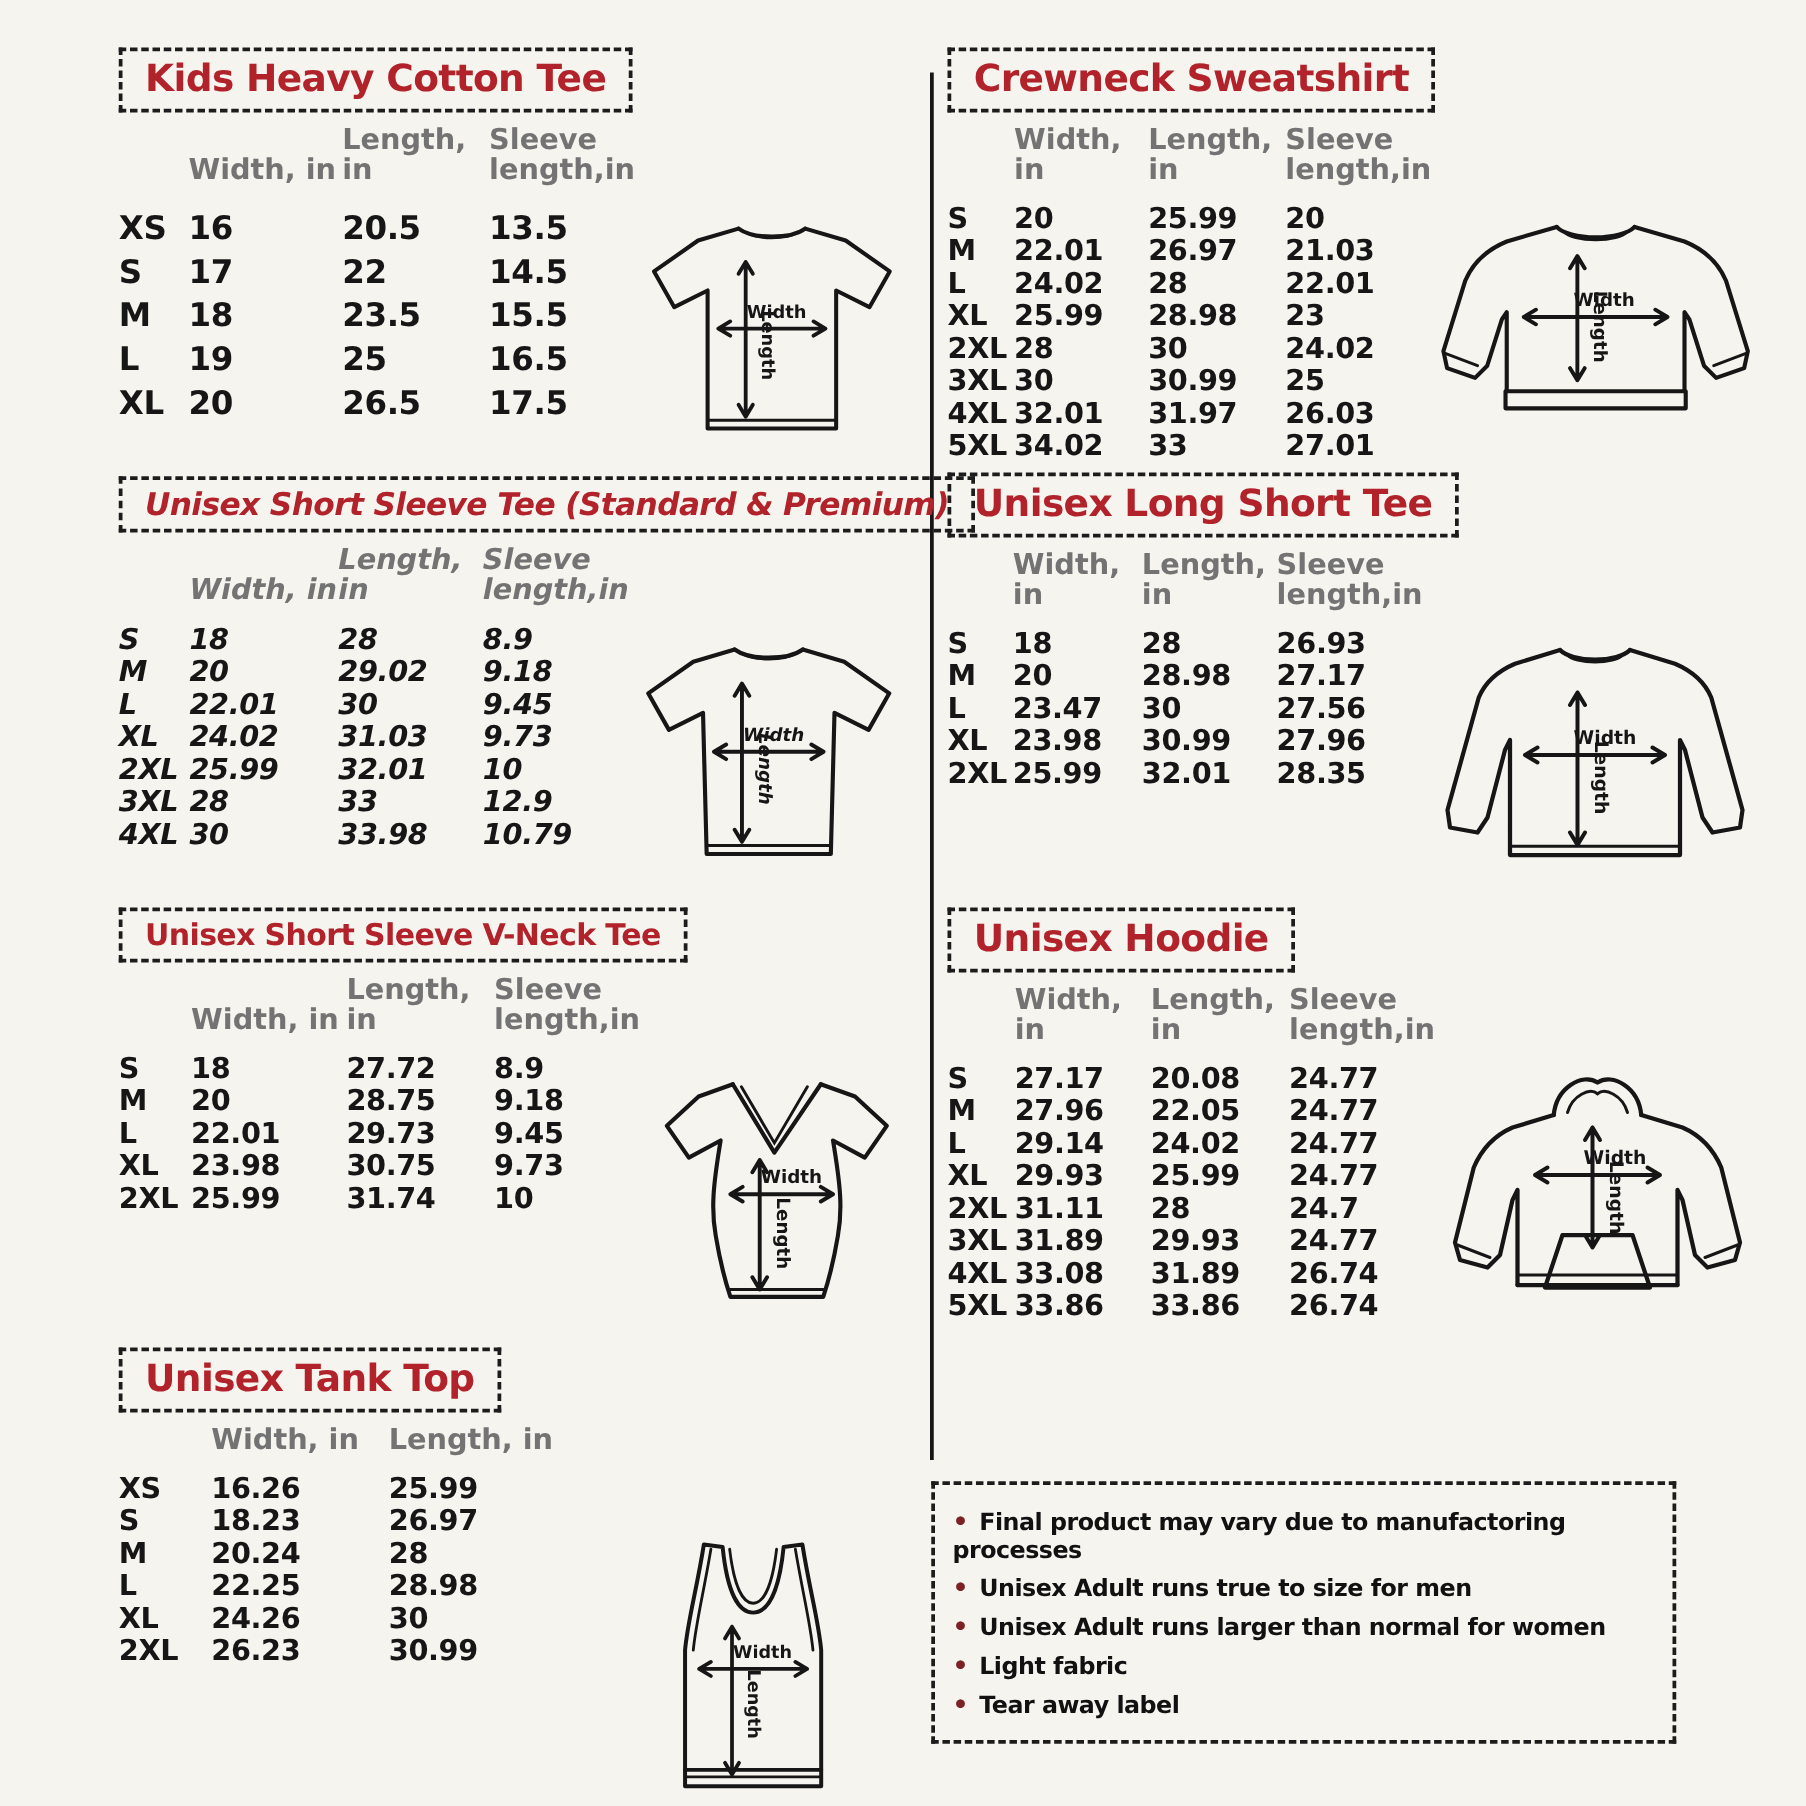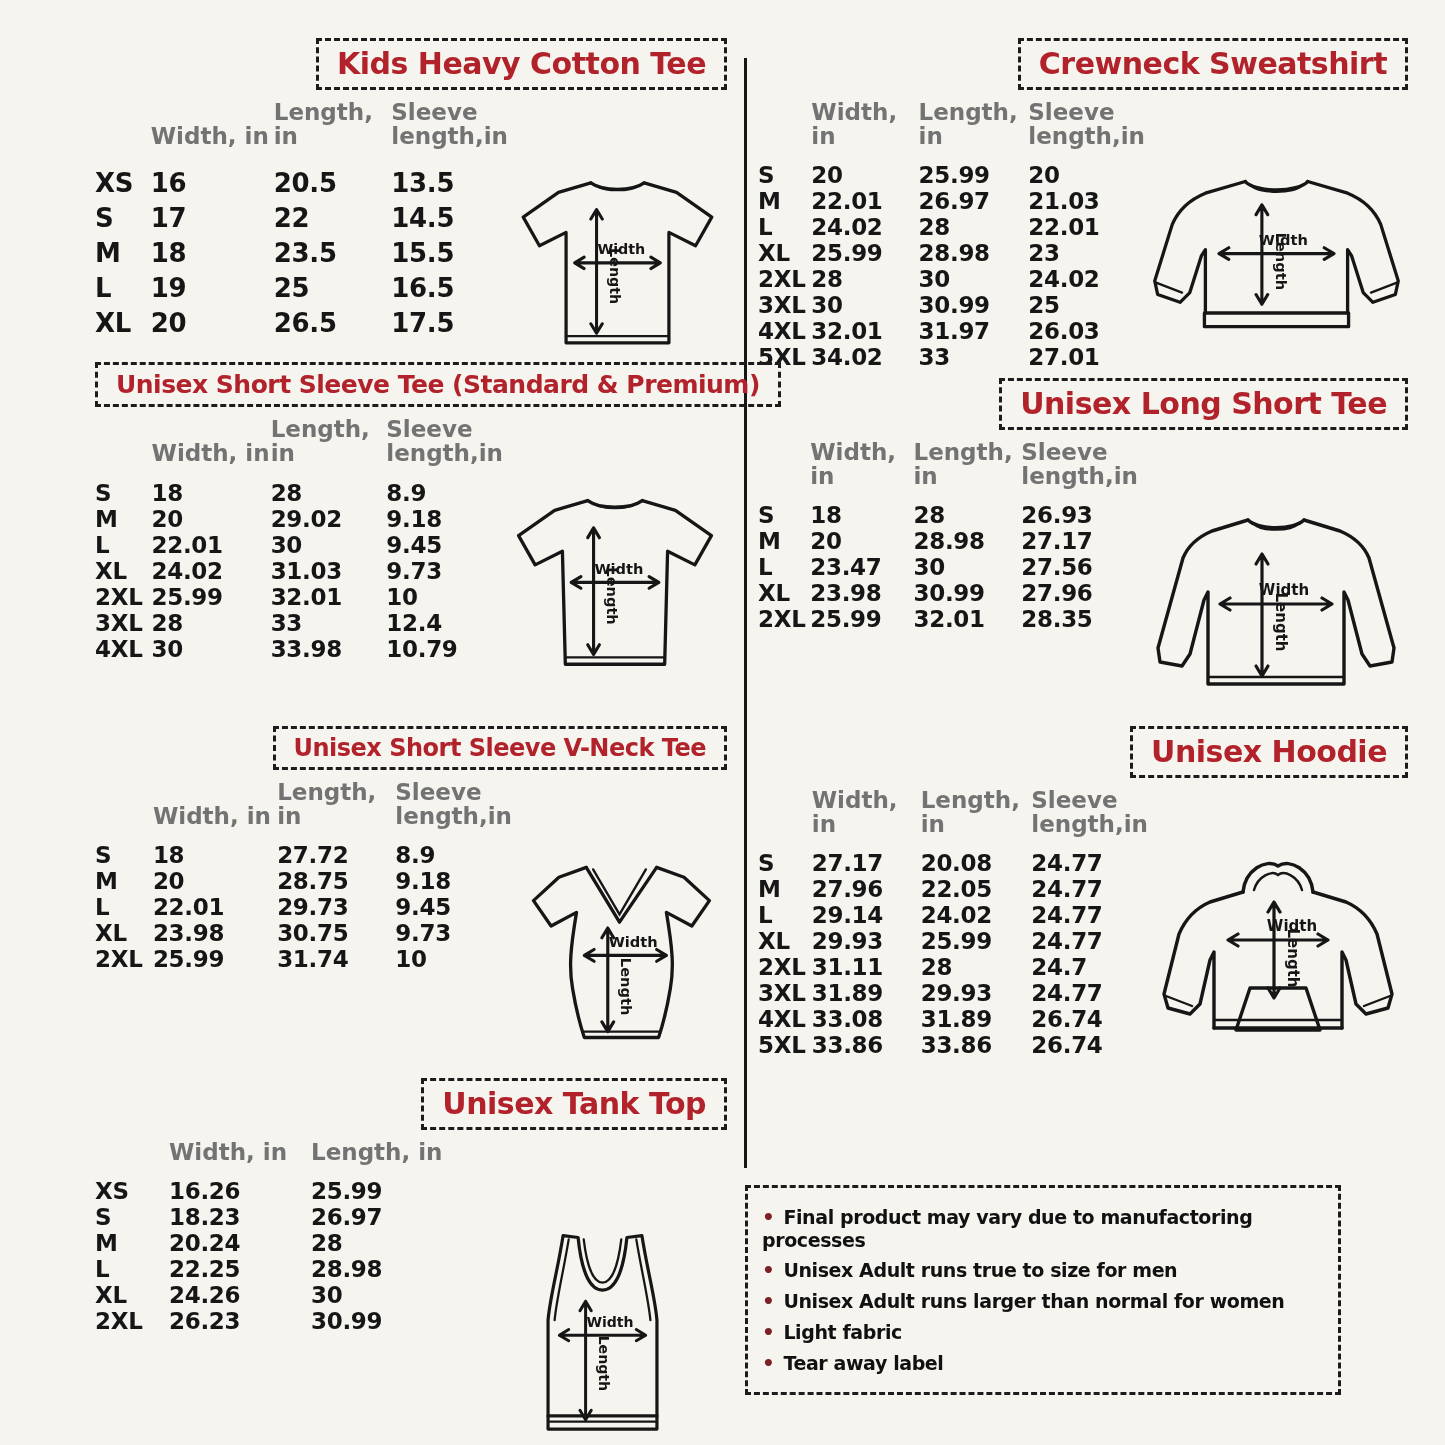--- a/index.html
+++ b/index.html
@@ -5,27 +5,27 @@
   html,body{margin:0;padding:0;}
   body{
     width:1445px;height:1445px;position:relative;
     background:#f6f4ef;color:#161616;
     font-family:"DejaVu Sans","Liberation Sans",sans-serif;
     overflow:hidden;
   }
   .section{position:absolute;}
   .sec-kids        {left:95px;  top:38px;   width:632px;}
   .sec-crewneck    {left:758px; top:38px;   width:650px;}
-  .sec-shortsleeve {left:95px;  top:362px;  width:632px;}
+  .sec-shortsleeve {left:95px;  top:381px;  width:632px;font-style:italic;}
   .sec-longsleeve  {left:758px; top:378px;  width:650px;}
   .sec-vneck       {left:95px;  top:726px;  width:632px;}
   .sec-hoodie      {left:758px; top:726px;  width:650px;}
   .sec-tank        {left:95px;  top:1078px; width:632px;}
 
-  .title-wrap{text-align:right;}
+  .title-wrap{text-align:left;}
   .title-box{
     display:inline-block;border:3px dashed #1c1c1c;
     padding:4px 18px;color:#b2222a;font-weight:bold;
     font-size:30px;letter-spacing:-0.5px;white-space:nowrap;line-height:1.25;
   }
   .sec-shortsleeve .title-box{font-size:25px;}
   .sec-vneck .title-box{font-size:24px;}
 
   .sec-body{display:flex;align-items:flex-start;margin-top:10px;}
 
@@ -253,21 +253,21 @@
           <tr>
             <td>2XL</td>
             <td>25.99</td>
             <td>32.01</td>
             <td>10</td>
           </tr>
           <tr>
             <td>3XL</td>
             <td>28</td>
             <td>33</td>
-            <td>12.4</td>
+            <td>12.9</td>
           </tr>
           <tr>
             <td>4XL</td>
             <td>30</td>
             <td>33.98</td>
             <td>10.79</td>
           </tr>
         </tbody>
     </table>
     <svg class="illus" width="224" height="205" viewBox="0 0 230 210">

